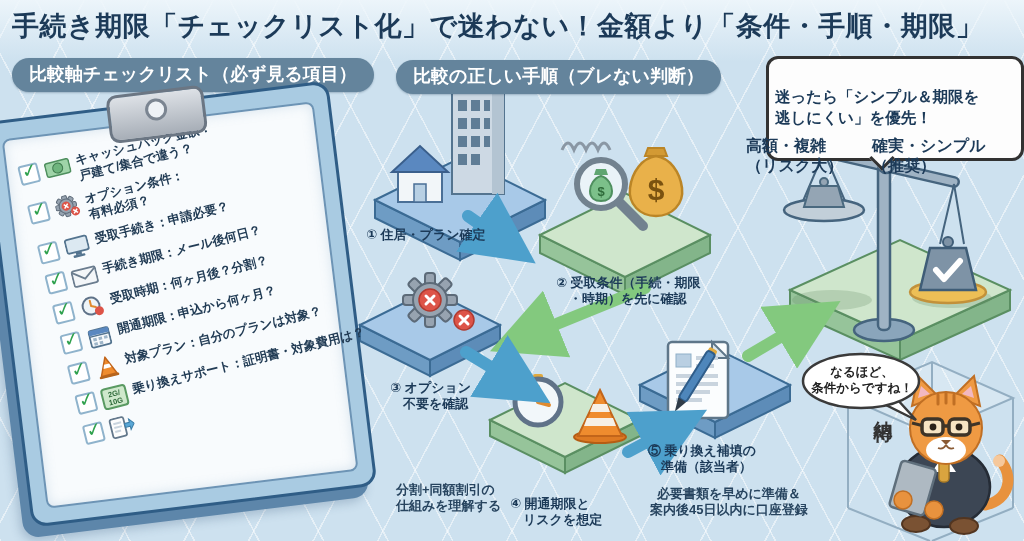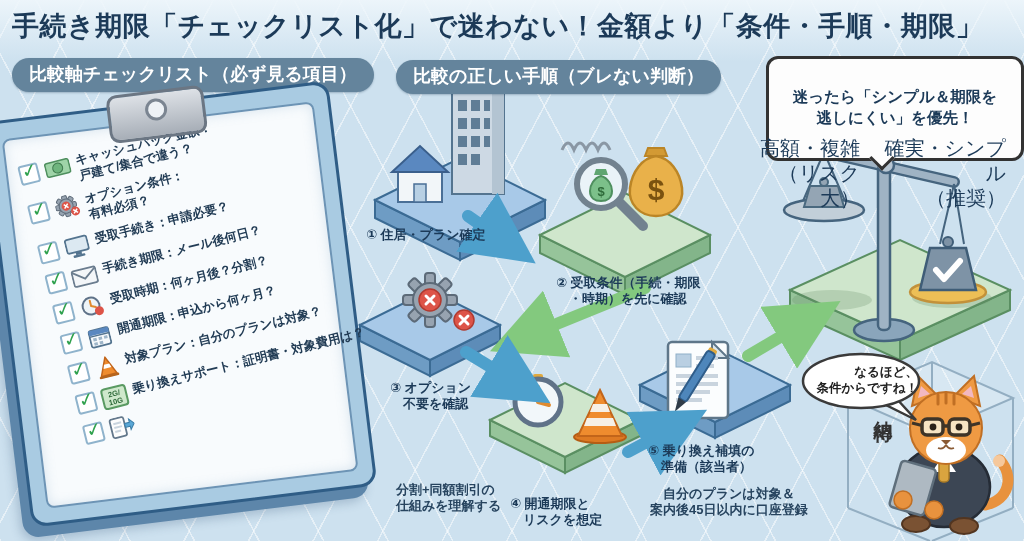--- a/index.html
+++ b/index.html
@@ -12,21 +12,21 @@
       repeating-linear-gradient(62deg, rgba(255,255,255,0.5) 0 1.5px, transparent 1.5px 57px),
       repeating-linear-gradient(-62deg, rgba(255,255,255,0.5) 0 1.5px, transparent 1.5px 57px);
   }
   .txt{position:absolute;color:#1c3a58;white-space:pre-line;line-height:1.25;}
   .title{left:12px;top:10px;font-size:27px;font-weight:800;letter-spacing:0.5px;white-space:nowrap;}
   .pill{position:absolute;background:#64849c;color:#fff;font-weight:700;font-size:18px;
         padding:4px 17px 6px;border-radius:19px;white-space:nowrap;box-shadow:0 1px 2px rgba(40,70,95,.3);}
   .pill1{left:12px;top:58px;}
   .pill2{left:396px;top:60px;}
   .callout{position:absolute;left:766px;top:56px;width:240px;background:#fdfdfd;border:3px solid #323232;
-        border-radius:12px;padding:7px 6px 8px;text-align:center;font-size:15.5px;font-weight:800;
+        border-radius:12px;padding:7px 6px 8px;font-size:15.5px;font-weight:800;
         color:#1c3a58;white-space:pre-line;line-height:1.35;}
   .callout-tail{position:absolute;left:104px;bottom:-9px;width:15px;height:15px;background:#fdfdfd;
         border-right:3px solid #323232;border-bottom:3px solid #323232;transform:rotate(45deg);}
   
   .clipboard{position:absolute;left:6px;top:100px;width:348px;height:408px;transform:rotate(-7deg);transform-origin:50% 50%;}
   .board{position:absolute;inset:0;background:#a9cbe2;border:3px solid #2f5d86;border-radius:16px;
         box-shadow:-9px 10px 0 #5d86aa, -12px 14px 10px rgba(50,85,120,.25);}
   .paper{position:absolute;left:14px;top:16px;right:14px;bottom:14px;background:#f8fbfd;
         border:2px solid #6d94b5;border-radius:8px;box-shadow:inset 0 0 12px rgba(120,160,190,.25);}
   .clip{position:absolute;left:50%;top:-14px;transform:translateX(-50%);width:92px;height:42px;
@@ -38,22 +38,22 @@
   .chk{flex:0 0 auto;width:16px;height:16px;background:#fff;border:2px solid #8fb3cc;border-radius:3px;
         position:relative;margin-top:1px;}
   .chk span{position:absolute;left:1px;top:-7px;font-size:19px;font-weight:800;color:#2fa14d;}
   .ico{flex:0 0 auto;width:26px;height:24px;display:flex;align-items:center;justify-content:center;}
   .lbl{font-size:12.5px;font-weight:800;color:#223c55;white-space:pre;line-height:1.25;padding-top:2px;}
   .badge2g{width:26px;height:22px;background:#cfe8cc;border:2px solid #5a9a62;border-radius:4px;
         font-size:7.5px;font-weight:800;color:#2f6b3a;text-align:center;line-height:1.1;white-space:pre-line;padding-top:2px;box-sizing:border-box;}
   
   .step{font-weight:800;font-size:13px;}
   .note{font-weight:700;font-size:13px;color:#27445f;}
-  .scale-lab{font-weight:400;font-size:20px;text-align:right;}
-  .bubble-txt{position:absolute;left:806px;top:364px;width:112px;text-align:right;
+  .scale-lab{font-weight:700;font-size:16px;text-align:left;}
+  .bubble-txt{position:absolute;left:806px;top:364px;width:112px;text-align:center;
         font-size:12.5px;font-weight:800;color:#222;white-space:pre-line;line-height:1.3;}
   .stamp{position:absolute;left:870px;top:406px;writing-mode:vertical-rl;font-size:19px;font-weight:800;
         color:#333;letter-spacing:3px;}
   svg.scene{position:absolute;left:0;top:0;}
 </style>
 </head>
 <body>
 
 <div class="canvas">
 
@@ -423,26 +423,26 @@
     </div>
   </div>
 
   <div class="txt step" style="left:366px;top:227px;">① 住居・プラン確定</div>
   <div class="txt step" style="left:556px;top:275px;">② 受取条件（手続・期限
 　・時期）を先に確認</div>
   <div class="txt step" style="left:390px;top:380px;">③ オプション
 　不要を確認</div>
   <div class="txt step" style="left:510px;top:496px;">④ 開通期限と
 　リスクを想定</div>
-  <div class="txt step" style="left:648px;top:443px;">⑤ 乗り換え補填の
+  <div class="txt step" style="left:648px;top:443px;font-family:Liberation Serif, serif;">⑤ 乗り換え補填の
 　準備（該当者）</div>
 
   <div class="txt note" style="left:396px;top:482px;">分割+同額割引の
 仕組みを理解する</div>
-  <div class="txt note" style="left:650px;top:486px;text-align:center;">自分のプランは対象＆
+  <div class="txt note" style="left:650px;top:486px;text-align:center;">必要書類を早めに準備＆
 案内後45日以内に口座登録</div>
 
   <div class="txt scale-lab" style="left:746px;top:136px;width:114px;">高額・複雑
 （リスク大）</div>
   <div class="txt scale-lab" style="left:872px;top:136px;width:134px;">確実・シンプル
 （推奨）</div>
 
   <div class="bubble-txt">なるほど、
 条件からですね！</div>
   <div class="stamp">納得</div>

